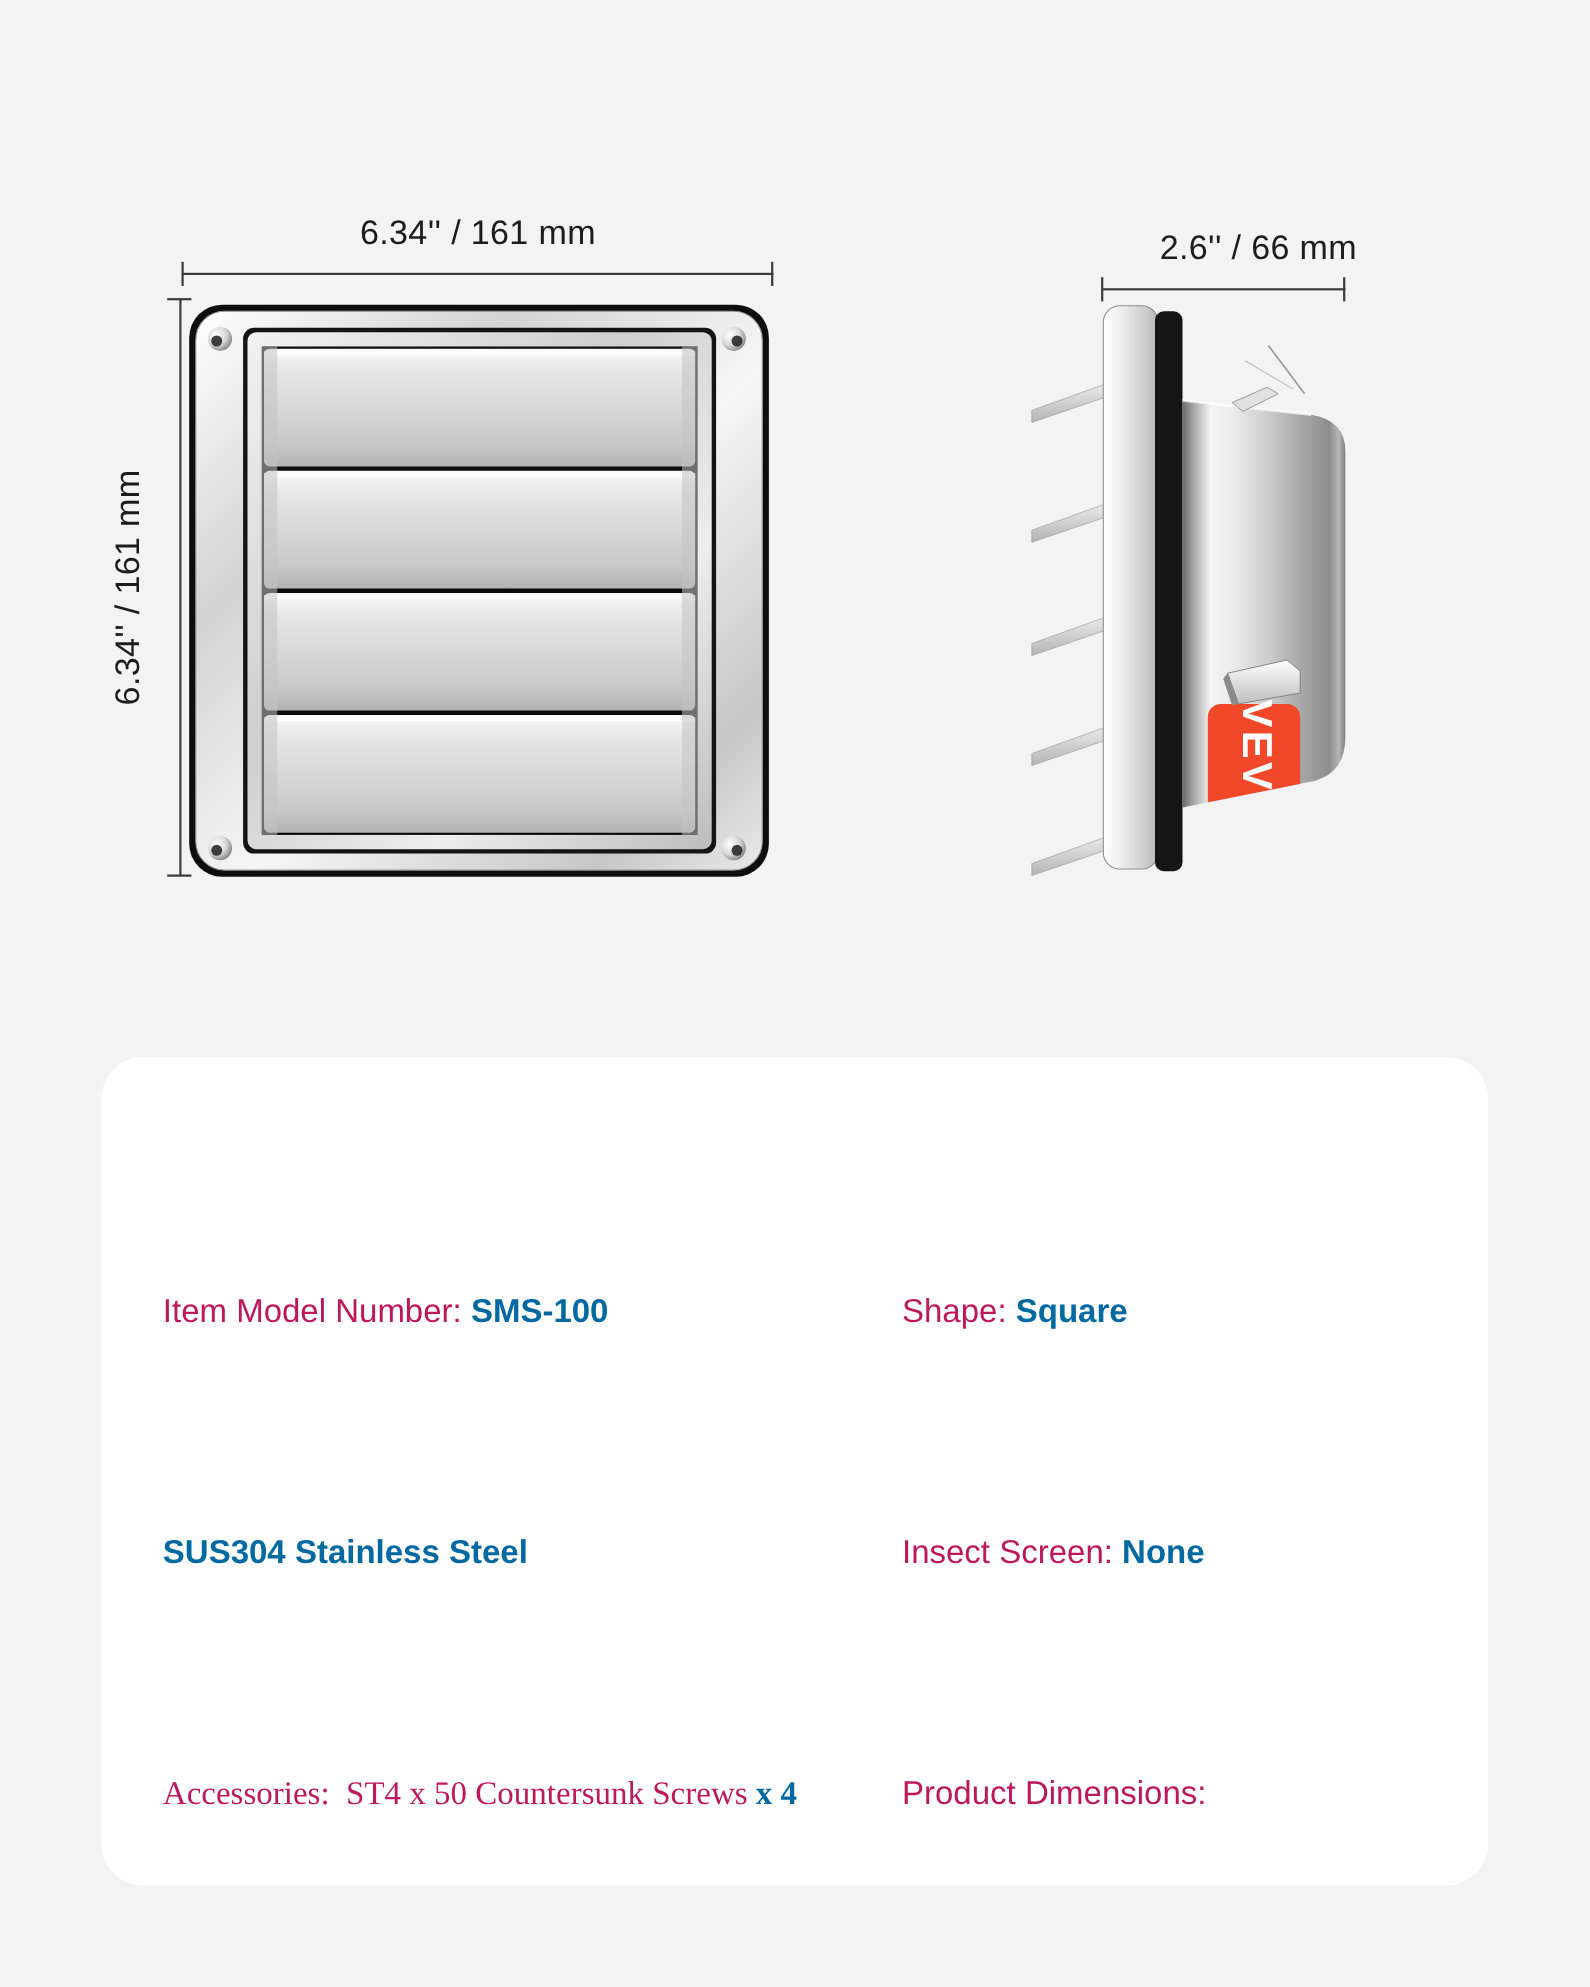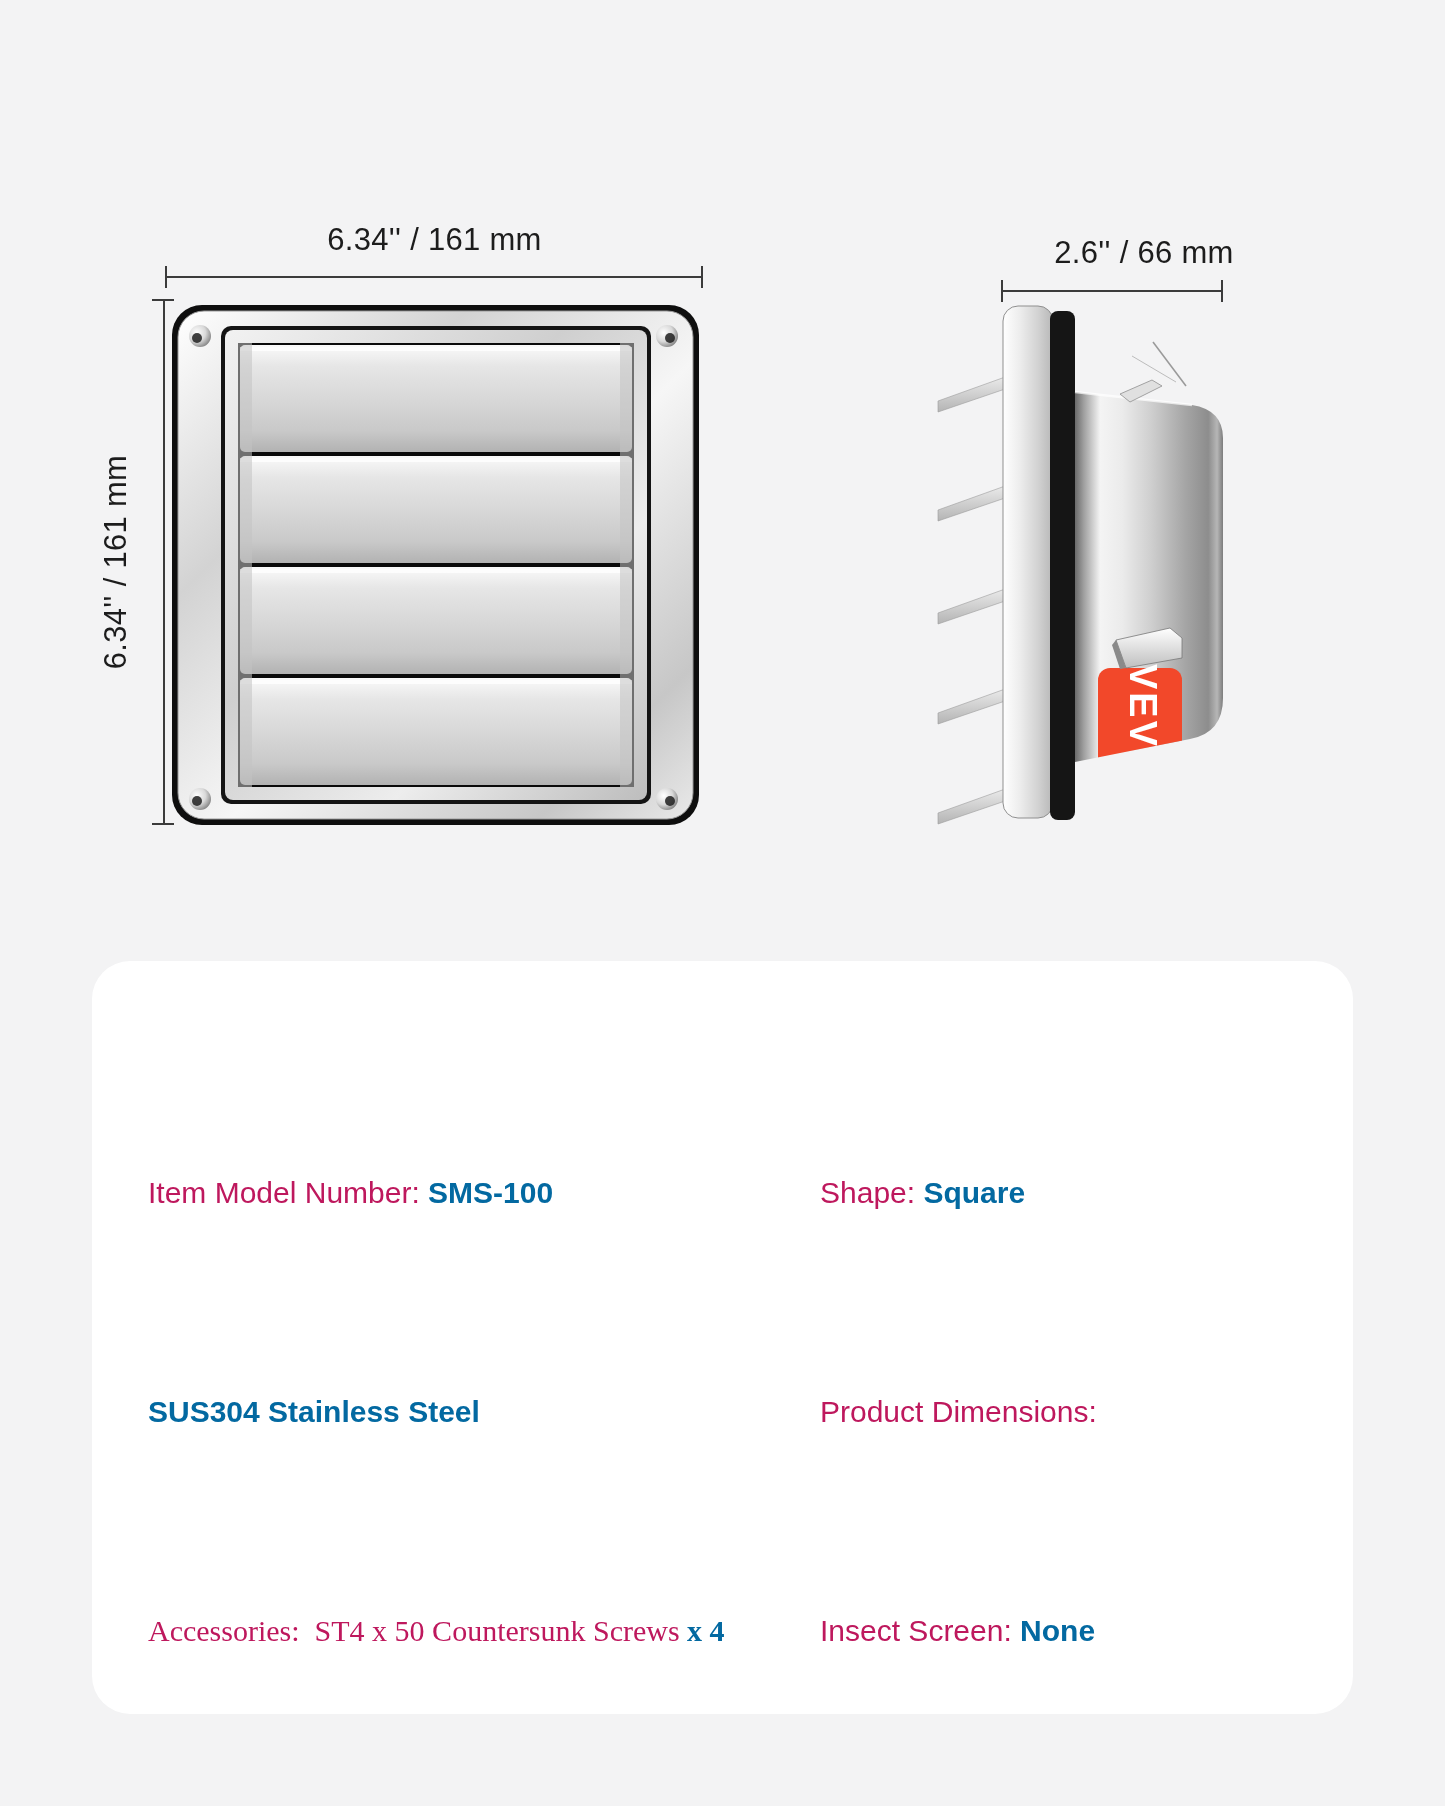--- a/index.html
+++ b/index.html
@@ -3,21 +3,21 @@
 <meta charset="utf-8">
 <style>
   html,body{margin:0;padding:0;}
   body{
     width:1445px;height:1806px;position:relative;overflow:hidden;
     background:#f3f3f4;
     font-family:"Liberation Sans","DejaVu Sans",sans-serif;
     color:#1a1a1a;
   }
   
-  .hero{position:absolute;left:0;top:0;width:1437px;height:830px;margin-top:28px;}
+  .hero{position:absolute;left:0;top:0;width:1437px;height:830px;}
   .figure-svg{position:absolute;display:block;}
   .dim-line-h{position:absolute;height:0;border-top:2px solid #3b3b3b;}
   .dim-line-v{position:absolute;width:0;border-left:2px solid #3b3b3b;}
   .dim-tick-v{position:absolute;width:2px;height:22px;background:#3b3b3b;}
   .dim-tick-h{position:absolute;width:22px;height:2px;background:#3b3b3b;}
   .dim-label{
     position:absolute;font-size:31px;font-weight:400;color:#1c1c1c;
     text-align:center;white-space:nowrap;letter-spacing:.3px;
   }
   .dim-label.rotated{transform:translate(-50%,-50%) rotate(-90deg);}
@@ -193,20 +193,20 @@
   <div class="spec-row"><span class="lbl">Item Model Number: </span><span class="val">SMS-100</span></div>
   <div class="spec-row"><span class="lbl"></span><span class="val">SUS304 Stainless Steel</span></div>
   
   
   
   
 </div>
 
 <div class="spec-col right">
   <div class="spec-row"><span class="lbl">Shape: </span><span class="val">Square</span></div>
+  <div class="spec-row"><span class="lbl">Insect Screen: </span><span class="val">None</span></div>
   <div class="spec-row"><span class="lbl">Product Dimensions:</span><span class="val"></span></div>
-  <div class="spec-row"><span class="lbl">Insect Screen: </span><span class="val">None</span></div>
   
   
   
 </div>
 
 <div class="accessories-row"><span class="lbl">Accessories:  ST4 x 50 Countersunk Screws </span><span class="val">x 4</span></div>
 
 </body></html>

